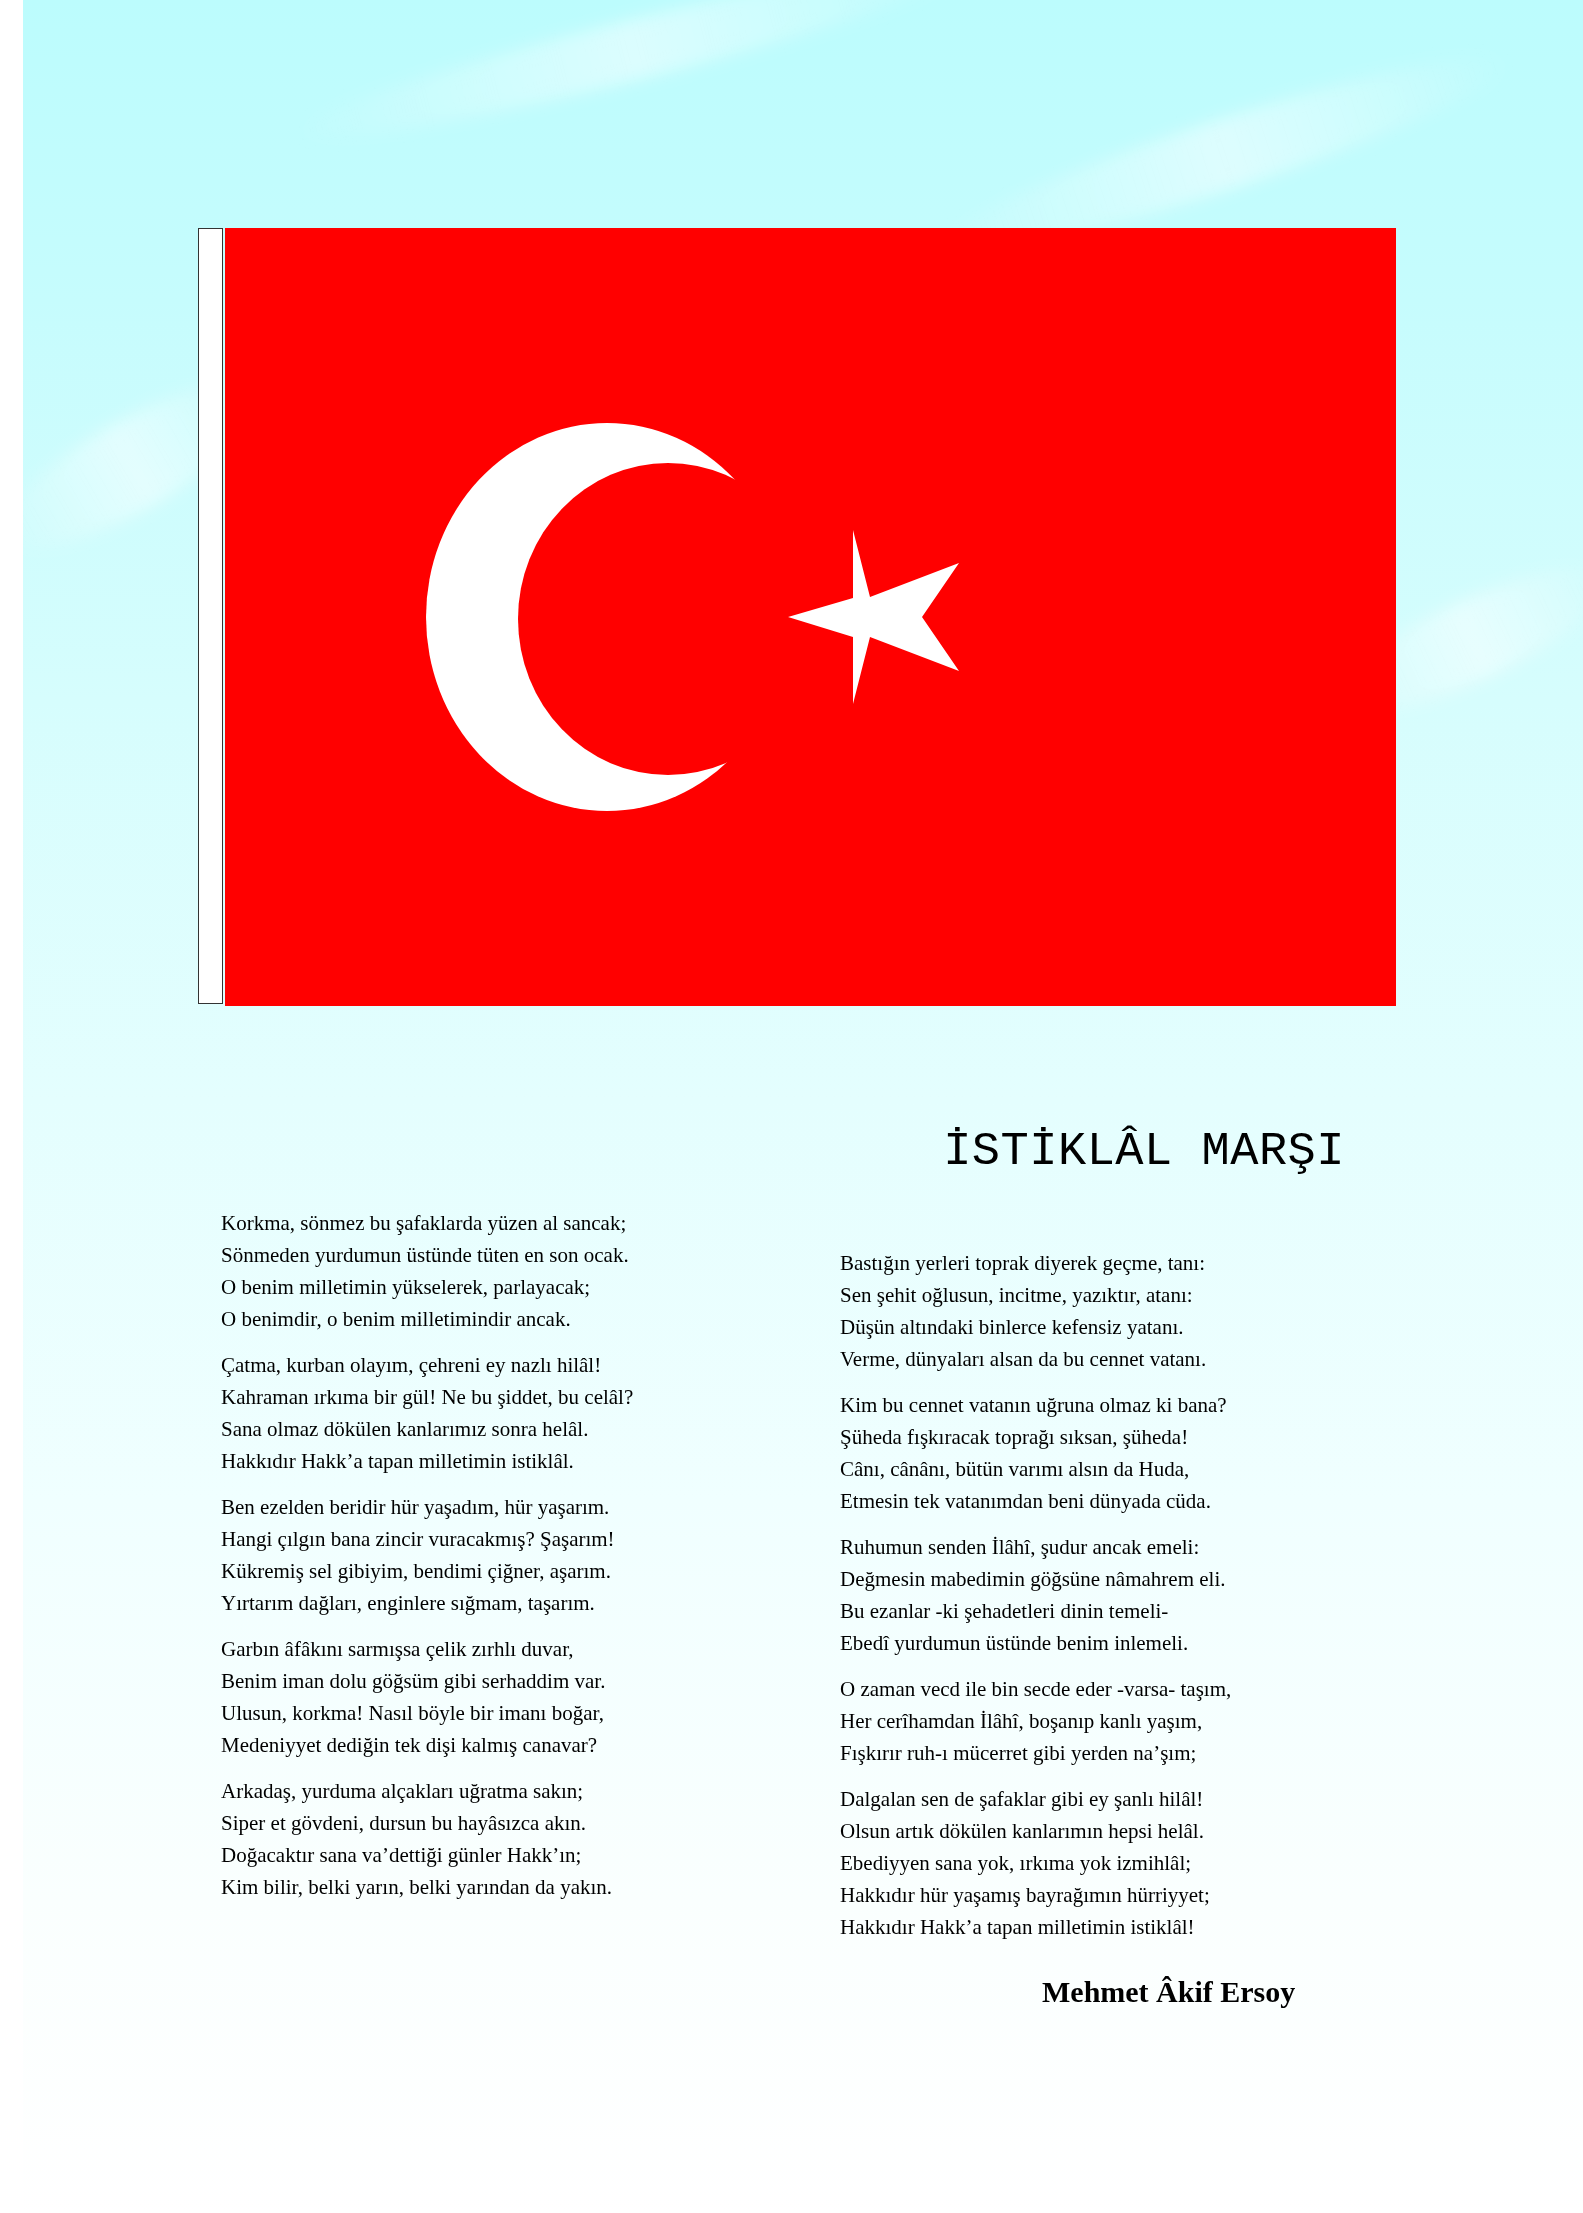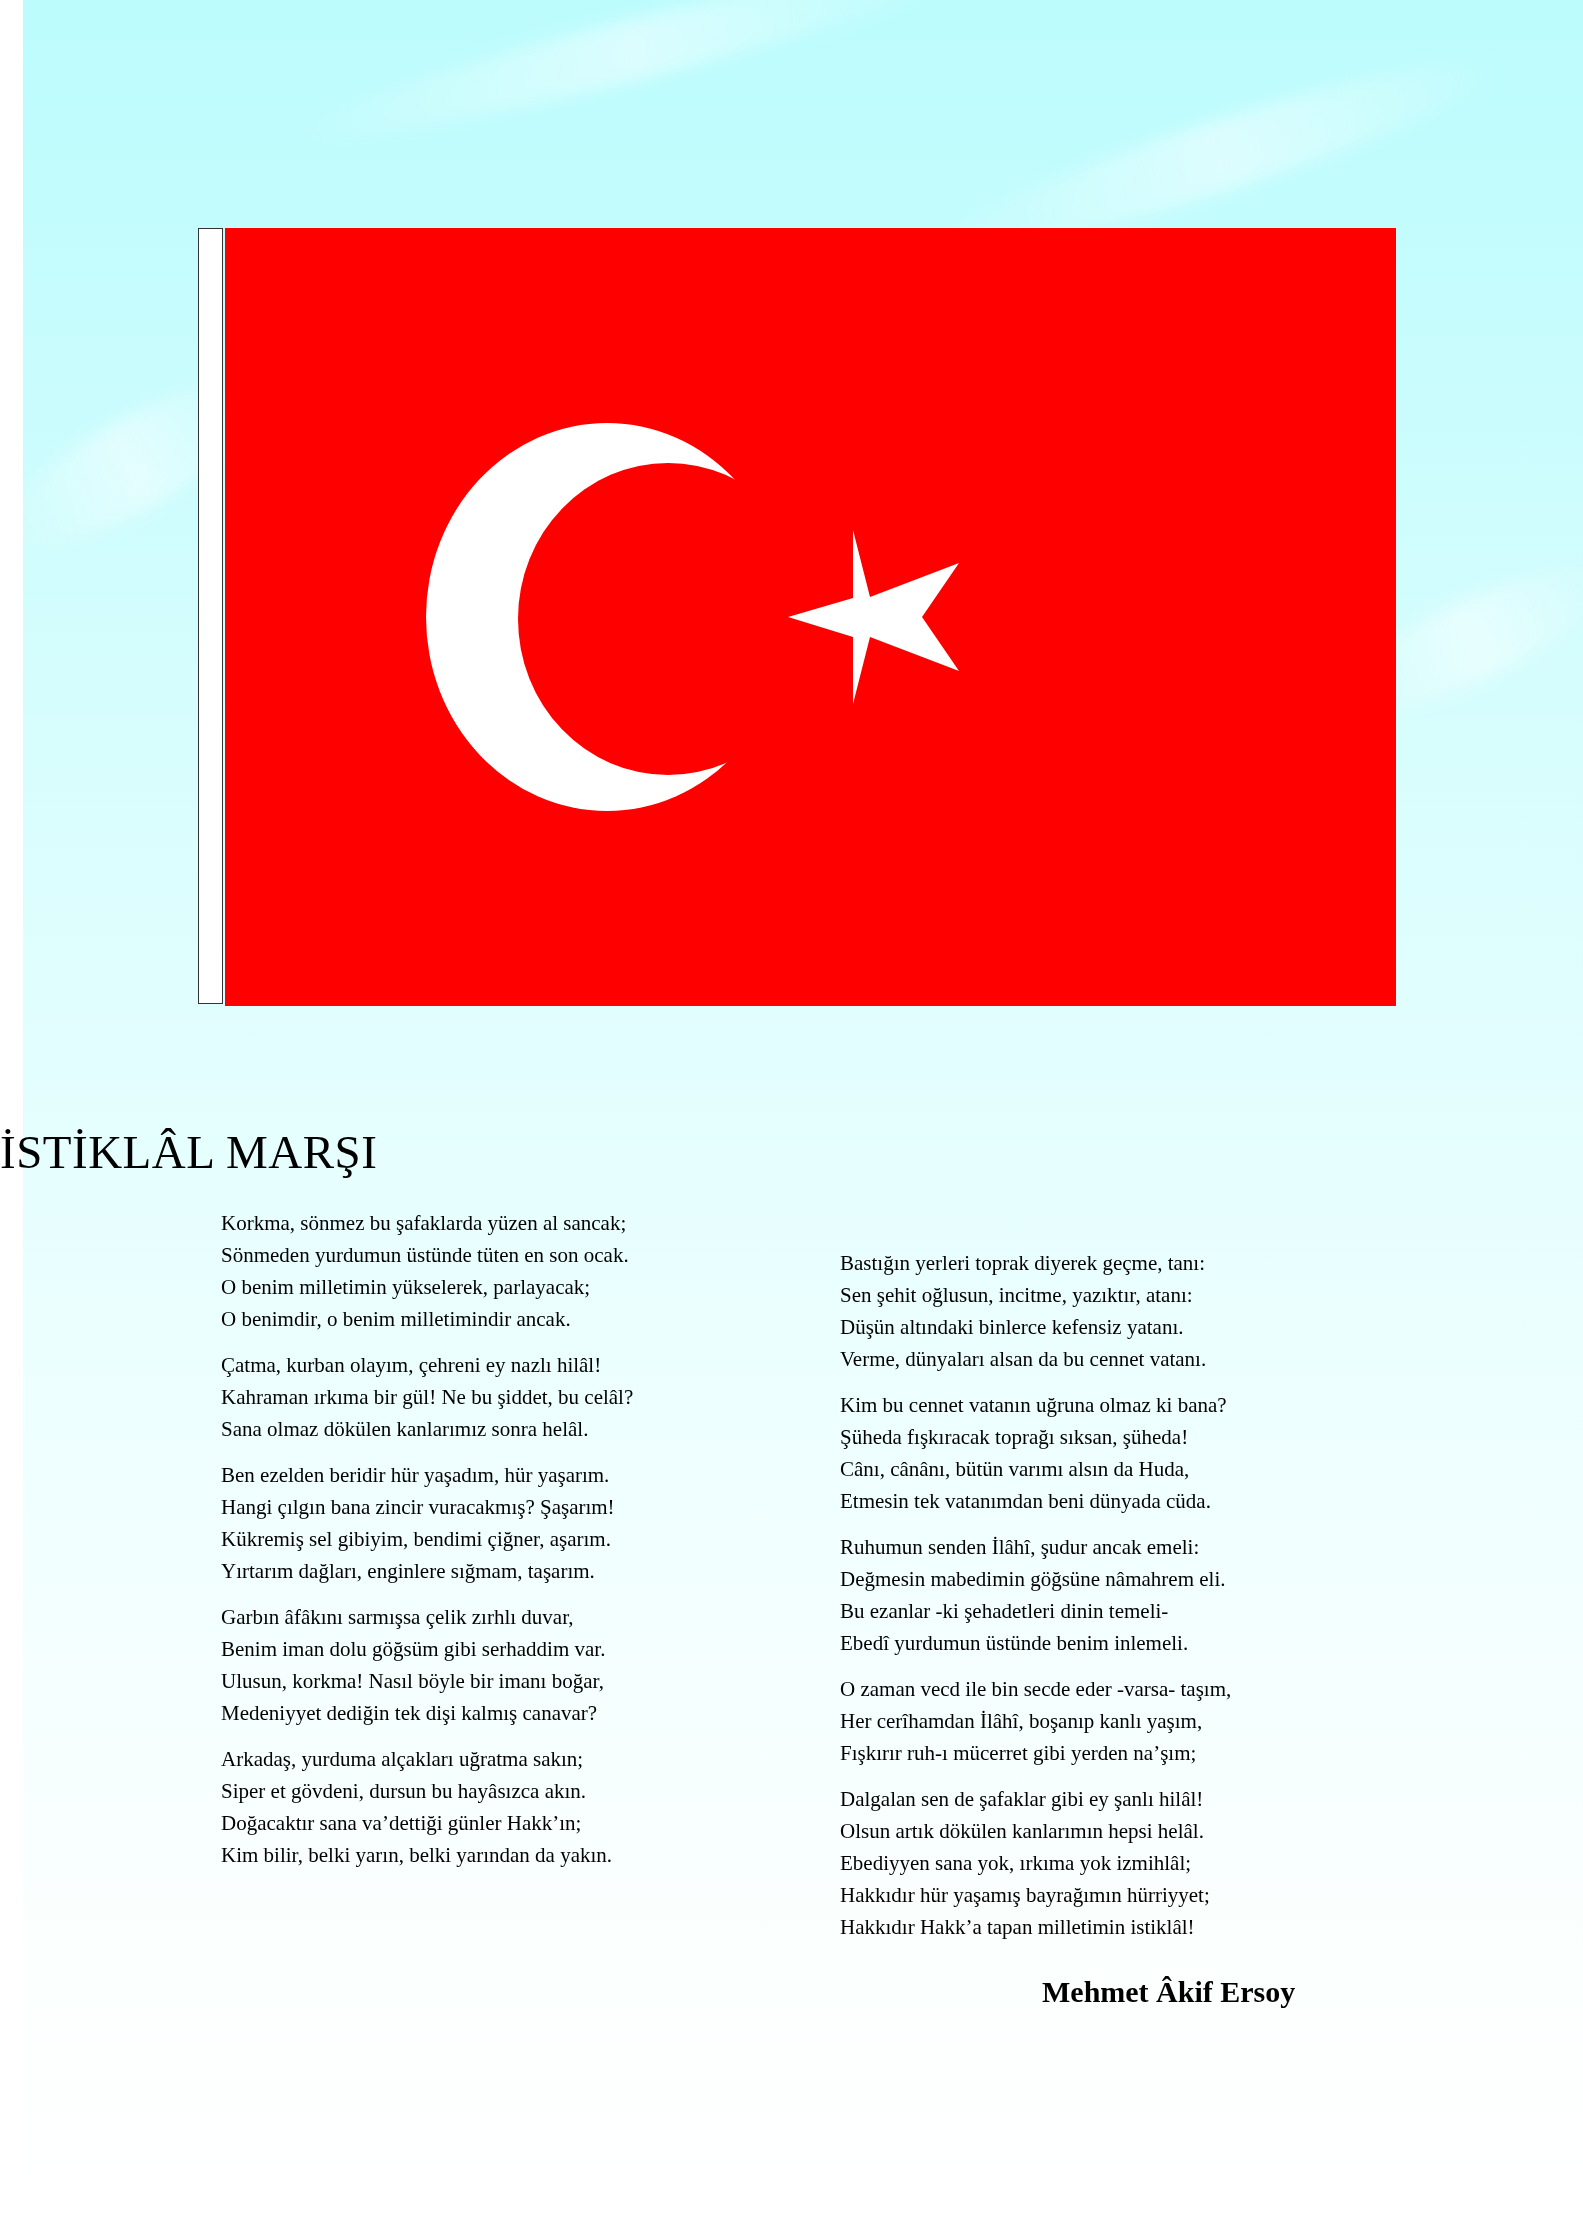--- a/index.html
+++ b/index.html
@@ -53,24 +53,25 @@
       left: 225px;
       top: 228px;
       width: 1171px;
       height: 778px;
     }
     .title {
       position: absolute;
       left: 0;
       width: 1345px;
       top: 1124px;
-      text-align: left;
+      text-align: right;
       font-size: 47px;
       line-height: 56px;
       letter-spacing: 0.5px;
+      font-family: Liberation Mono, monospace;
     }
     .column {
       position: absolute;
       top: 1207px;
       font-size: 21px;
       line-height: 32px;
     }
     .column.left { left: 221px; }
     .column.right { left: 840px; margin-top: 40px; }
     .stanza { margin: 0 0 14px 0; }
@@ -112,20 +113,21 @@
   <div class="stanza">
     <div class="line">Korkma, sönmez bu şafaklarda yüzen al sancak;</div>
     <div class="line">Sönmeden yurdumun üstünde tüten en son ocak.</div>
     <div class="line">O benim milletimin yükselerek, parlayacak;</div>
     <div class="line">O benimdir, o benim milletimindir ancak.</div>
   </div>
   <div class="stanza">
     <div class="line">Çatma, kurban olayım, çehreni ey nazlı hilâl!</div>
     <div class="line">Kahraman ırkıma bir gül! Ne bu şiddet, bu celâl?</div>
     <div class="line">Sana olmaz dökülen kanlarımız sonra helâl.</div>
+    <div class="line">Hakkıdır Hakk’a tapan milletimin istiklâl.</div>
   </div>
   <div class="stanza">
     <div class="line">Ben ezelden beridir hür yaşadım, hür yaşarım.</div>
     <div class="line">Hangi çılgın bana zincir vuracakmış? Şaşarım!</div>
     <div class="line">Kükremiş sel gibiyim, bendimi çiğner, aşarım.</div>
     <div class="line">Yırtarım dağları, enginlere sığmam, taşarım.</div>
   </div>
   <div class="stanza">
     <div class="line">Garbın âfâkını sarmışsa çelik zırhlı duvar,</div>
     <div class="line">Benim iman dolu göğsüm gibi serhaddim var.</div>

